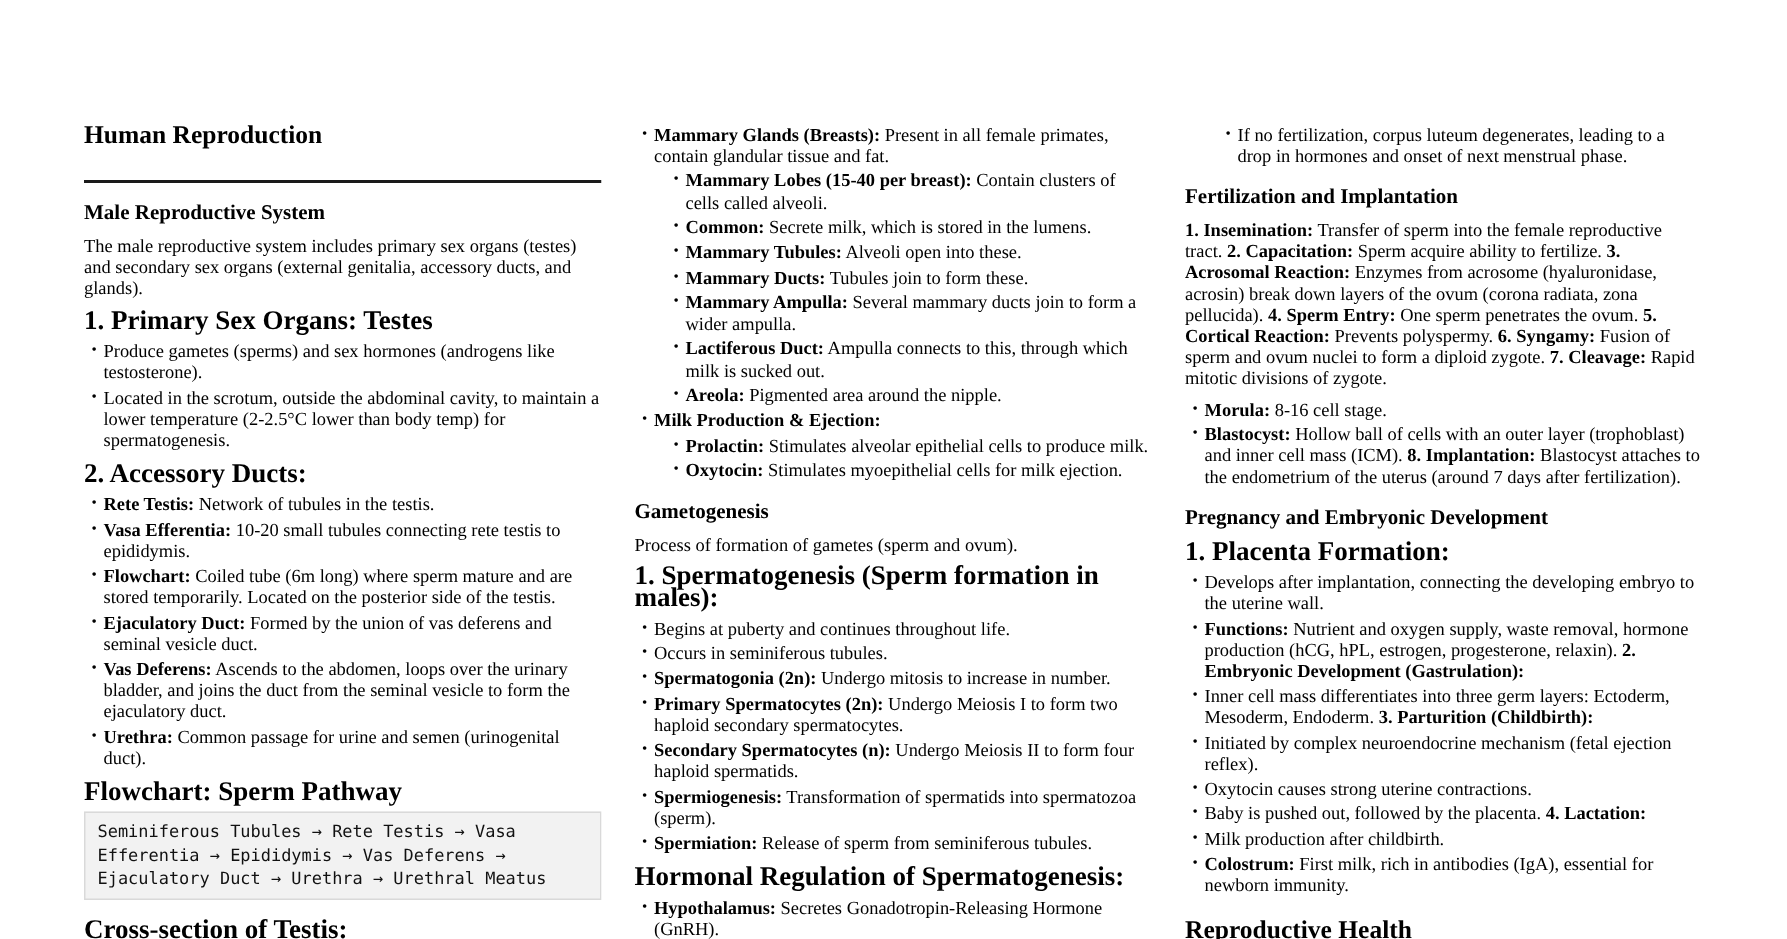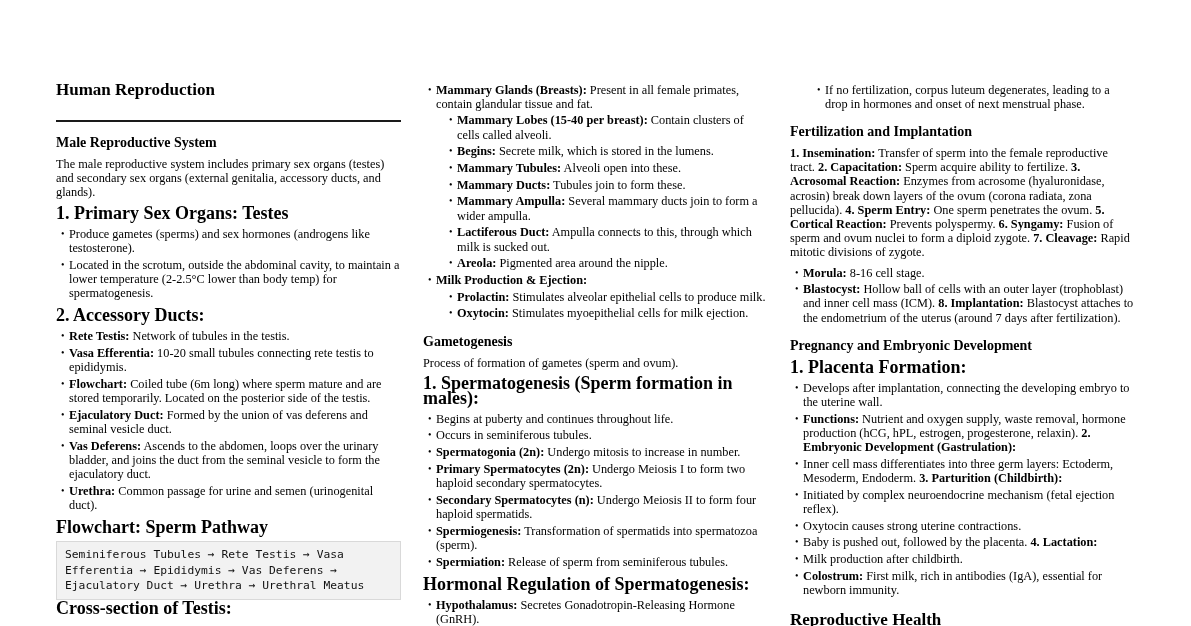--- a/index.html
+++ b/index.html
@@ -66,21 +66,21 @@
     margin: 2.5px 0;
   }
   ul.blist li::before {
     content: "\2022";
     position: absolute;
     left: -1px;
     top: 0;
     font-size: 10px;
   }
   pre.codeblock {
-    margin: 6px 0 1px 0;
+    margin: 6px 0 12px 0;
     padding: 5px 8px;
     background: #f2f2f2;
     border: 1px solid #d9d9d9;
     font-family: "DejaVu Sans Mono", "Liberation Mono", monospace;
     font-size: 11.3px;
     line-height: 15.5px;
     white-space: pre-wrap;
     word-wrap: break-word;
     color: #111111;
   }
@@ -108,21 +108,21 @@
         <li><span><strong>Urethra:</strong> Common passage for urine and semen (urinogenital duct).</span></li>
       </ul>
       <h3>Flowchart: Sperm Pathway</h3>
       <pre class="codeblock">Seminiferous Tubules → Rete Testis → Vasa Efferentia → Epididymis → Vas Deferens → Ejaculatory Duct → Urethra → Urethral Meatus</pre>
       <h3>Cross-section of Testis:</h3>
     </div>
   <div class="col">
       <ul class="blist">
         <li><span><strong>Mammary Glands (Breasts):</strong> Present in all female primates, contain glandular tissue and fat.</span><ul class="blist">
             <li><span><strong>Mammary Lobes (15-40 per breast):</strong> Contain clusters of cells called alveoli.</span></li>
-            <li><span><strong>Begins:</strong> Secrete milk, which is stored in the lumens.</span></li>
+            <li><span><strong>Common:</strong> Secrete milk, which is stored in the lumens.</span></li>
             <li><span><strong>Mammary Tubules:</strong> Alveoli open into these.</span></li>
             <li><span><strong>Mammary Ducts:</strong> Tubules join to form these.</span></li>
             <li><span><strong>Mammary Ampulla:</strong> Several mammary ducts join to form a wider ampulla.</span></li>
             <li><span><strong>Lactiferous Duct:</strong> Ampulla connects to this, through which milk is sucked out.</span></li>
             <li><span><strong>Areola:</strong> Pigmented area around the nipple.</span></li>
           </ul></li>
         <li><span><strong>Milk Production &amp; Ejection:</strong></span><ul class="blist">
             <li><span><strong>Prolactin:</strong> Stimulates alveolar epithelial cells to produce milk.</span></li>
             <li><span><strong>Oxytocin:</strong> Stimulates myoepithelial cells for milk ejection.</span></li>
           </ul></li>

